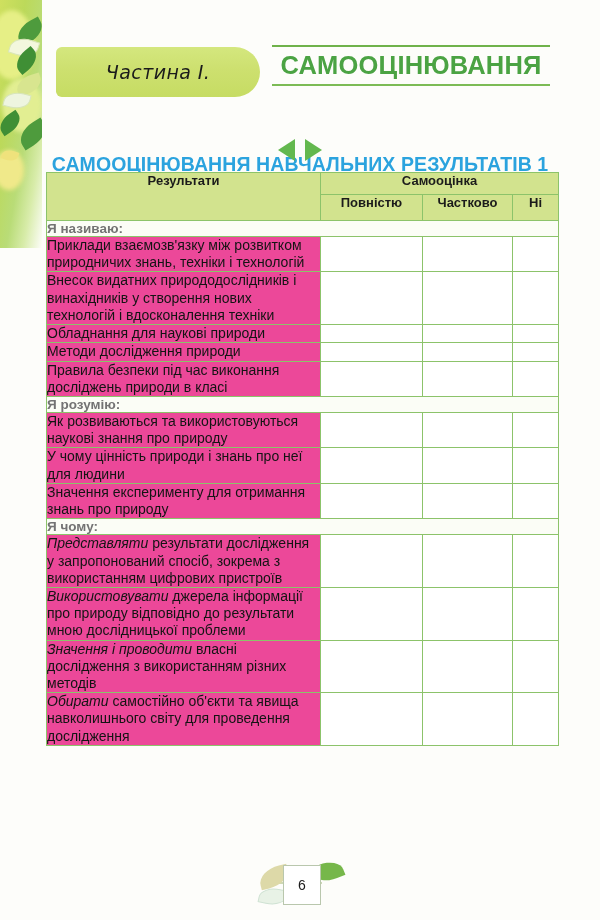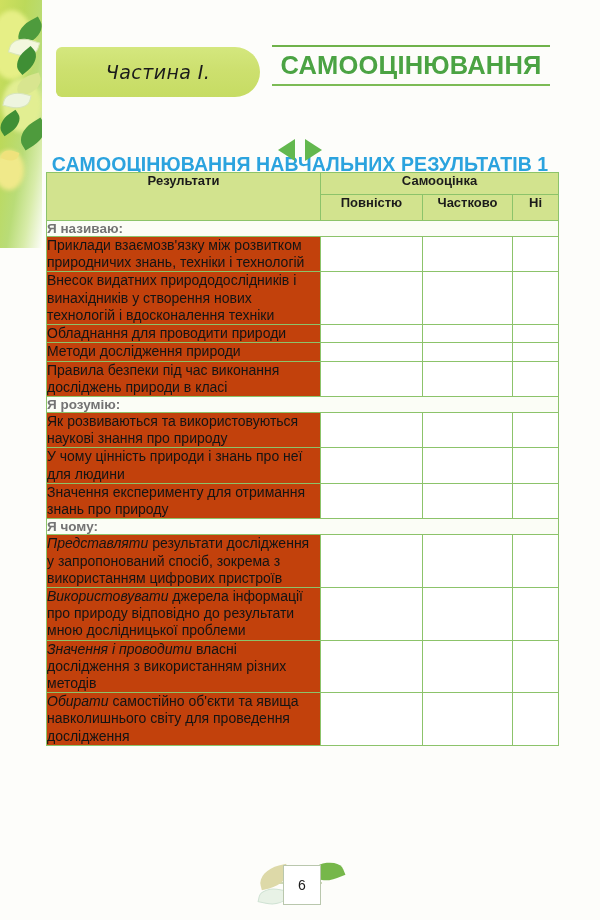--- a/index.html
+++ b/index.html
@@ -154,21 +154,21 @@
     font-weight: bold;
     color: #737373;
     padding: 5px 0 5px 7px;
     height: 13px;
   }
   td.item {
     font-size: 14px;
     color: #141414;
     line-height: 1.23;
     padding: 4px 6px 5px 7px;
-    background: #c2410c;
+    background: #ec4899;
   }
   td.item i {
     font-style: italic;
   }
   td.mark {
     background: #ffffff;
   }
 
   
   .footer {
@@ -292,21 +292,21 @@
           <td class="mark"></td>
           <td class="mark"></td>
         </tr>
         <tr>
           <td class="item"><span>Внесок видатних природодослідників і винахідників у створення нових технологій і вдосконалення техніки</span></td>
           <td class="mark"></td>
           <td class="mark"></td>
           <td class="mark"></td>
         </tr>
         <tr>
-          <td class="item"><span>Обладнання для проводити природи</span></td>
+          <td class="item"><span>Обладнання для наукові природи</span></td>
           <td class="mark"></td>
           <td class="mark"></td>
           <td class="mark"></td>
         </tr>
         <tr>
           <td class="item"><span>Методи дослідження природи</span></td>
           <td class="mark"></td>
           <td class="mark"></td>
           <td class="mark"></td>
         </tr>

